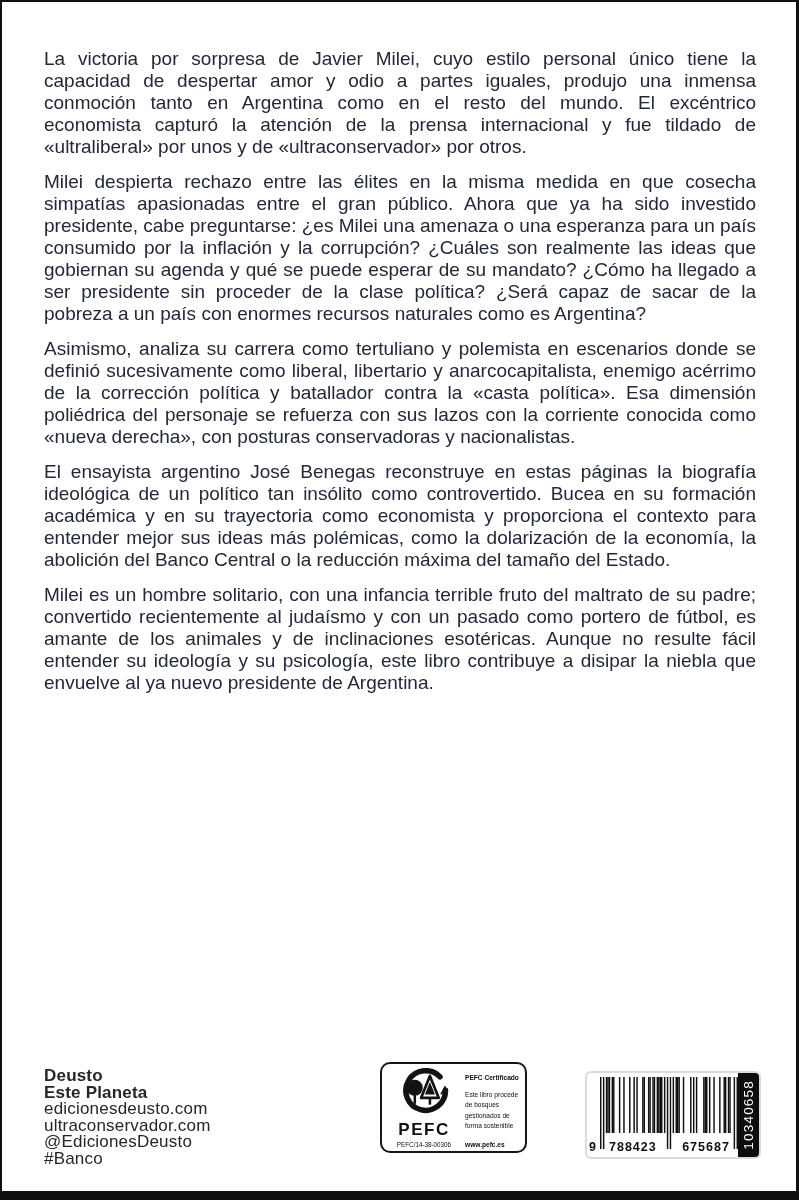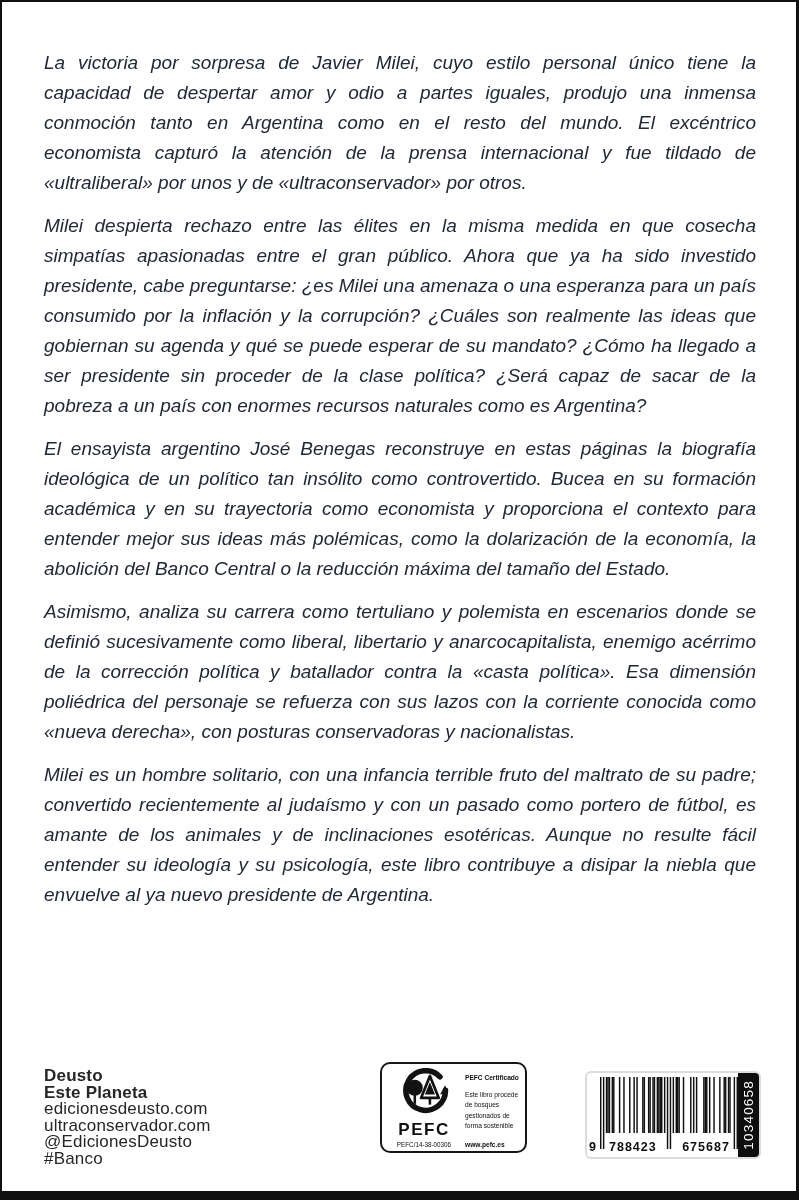--- a/index.html
+++ b/index.html
@@ -14,22 +14,22 @@
   }
   
   .title{
     margin-top:46px;text-align:center;
     color:#6f9bd1;font-weight:bold;font-size:26px;line-height:40px;
     letter-spacing:-0.3px;
   }
   
   .copy{
     margin:30px 40px 0 42px;
-    color:#232838;font-size:19px;line-height:30px;
-    text-align:justify;hyphens:auto;font-style:italic;-webkit-hyphens:auto;
+    color:#232838;font-size:19px;line-height:22px;
+    text-align:justify;hyphens:auto;-webkit-hyphens:auto;
   }
   .copy p{margin:0 0 13px 0;}
   
   .publisher{
     position:absolute;left:42px;top:1066px;
     color:#262626;font-size:17px;line-height:16.5px;letter-spacing:0.2px;
   }
   .publisher .b{font-weight:bold;}
   
   .pefc{
@@ -69,22 +69,22 @@
 <body>
 
 <div class="page">
 
   <div class="title">
   </div>
 
   <div class="copy">
     <p>La victoria por sorpresa de Javier Milei, cuyo estilo personal único tiene la capacidad de despertar amor y odio a partes iguales, produjo una inmensa conmoción tanto en Argentina como en el resto del mundo. El excéntrico economista capturó la atención de la prensa internacional y fue tildado de «ultraliberal» por unos y de «ultraconservador» por otros.</p>
     <p>Milei despierta rechazo entre las élites en la misma medida en que cosecha simpatías apasionadas entre el gran público. Ahora que ya ha sido investido presidente, cabe preguntarse: ¿es Milei una amenaza o una esperanza para un país consumido por la inflación y la corrupción? ¿Cuáles son realmente las ideas que gobiernan su agenda y qué se puede esperar de su mandato? ¿Cómo ha llegado a ser presidente sin proceder de la clase política? ¿Será capaz de sacar de la pobreza a un país con enormes recursos naturales como es Argentina?</p>
+    <p>Asimismo, analiza su carrera como tertuliano y polemista en escenarios donde se definió sucesivamente como liberal, libertario y anarcocapitalista, enemigo acérrimo de la corrección política y batallador contra la «casta política». Esa dimensión poliédrica del personaje se refuerza con sus lazos con la corriente conocida como «nueva derecha», con posturas conservadoras y nacionalistas.</p>
     <p>El ensayista argentino José Benegas reconstruye en estas páginas la biografía ideológica de un político tan insólito como controvertido. Bucea en su formación académica y en su trayectoria como economista y proporciona el contexto para entender mejor sus ideas más polémicas, como la dolarización de la economía, la abolición del Banco Central o la reducción máxima del tamaño del Estado.</p>
-    <p>Asimismo, analiza su carrera como tertuliano y polemista en escenarios donde se definió sucesivamente como liberal, libertario y anarcocapitalista, enemigo acérrimo de la corrección política y batallador contra la «casta política». Esa dimensión poliédrica del personaje se refuerza con sus lazos con la corriente conocida como «nueva derecha», con posturas conservadoras y nacionalistas.</p>
     <p>Milei es un hombre solitario, con una infancia terrible fruto del maltrato de su padre; convertido recientemente al judaísmo y con un pasado como portero de fútbol, es amante de los animales y de inclinaciones esotéricas. Aunque no resulte fácil entender su ideología y su psicología, este libro contribuye a disipar la niebla que envuelve al ya nuevo presidente de Argentina.</p>
   </div>
 
   <div class="publisher">
     <div class="b">Deusto</div>
     <div class="b">Este Planeta</div>
     <div>edicionesdeusto.com</div>
     <div>ultraconservador.com</div>
     <div>@EdicionesDeusto</div>
     <div>#Banco</div>

